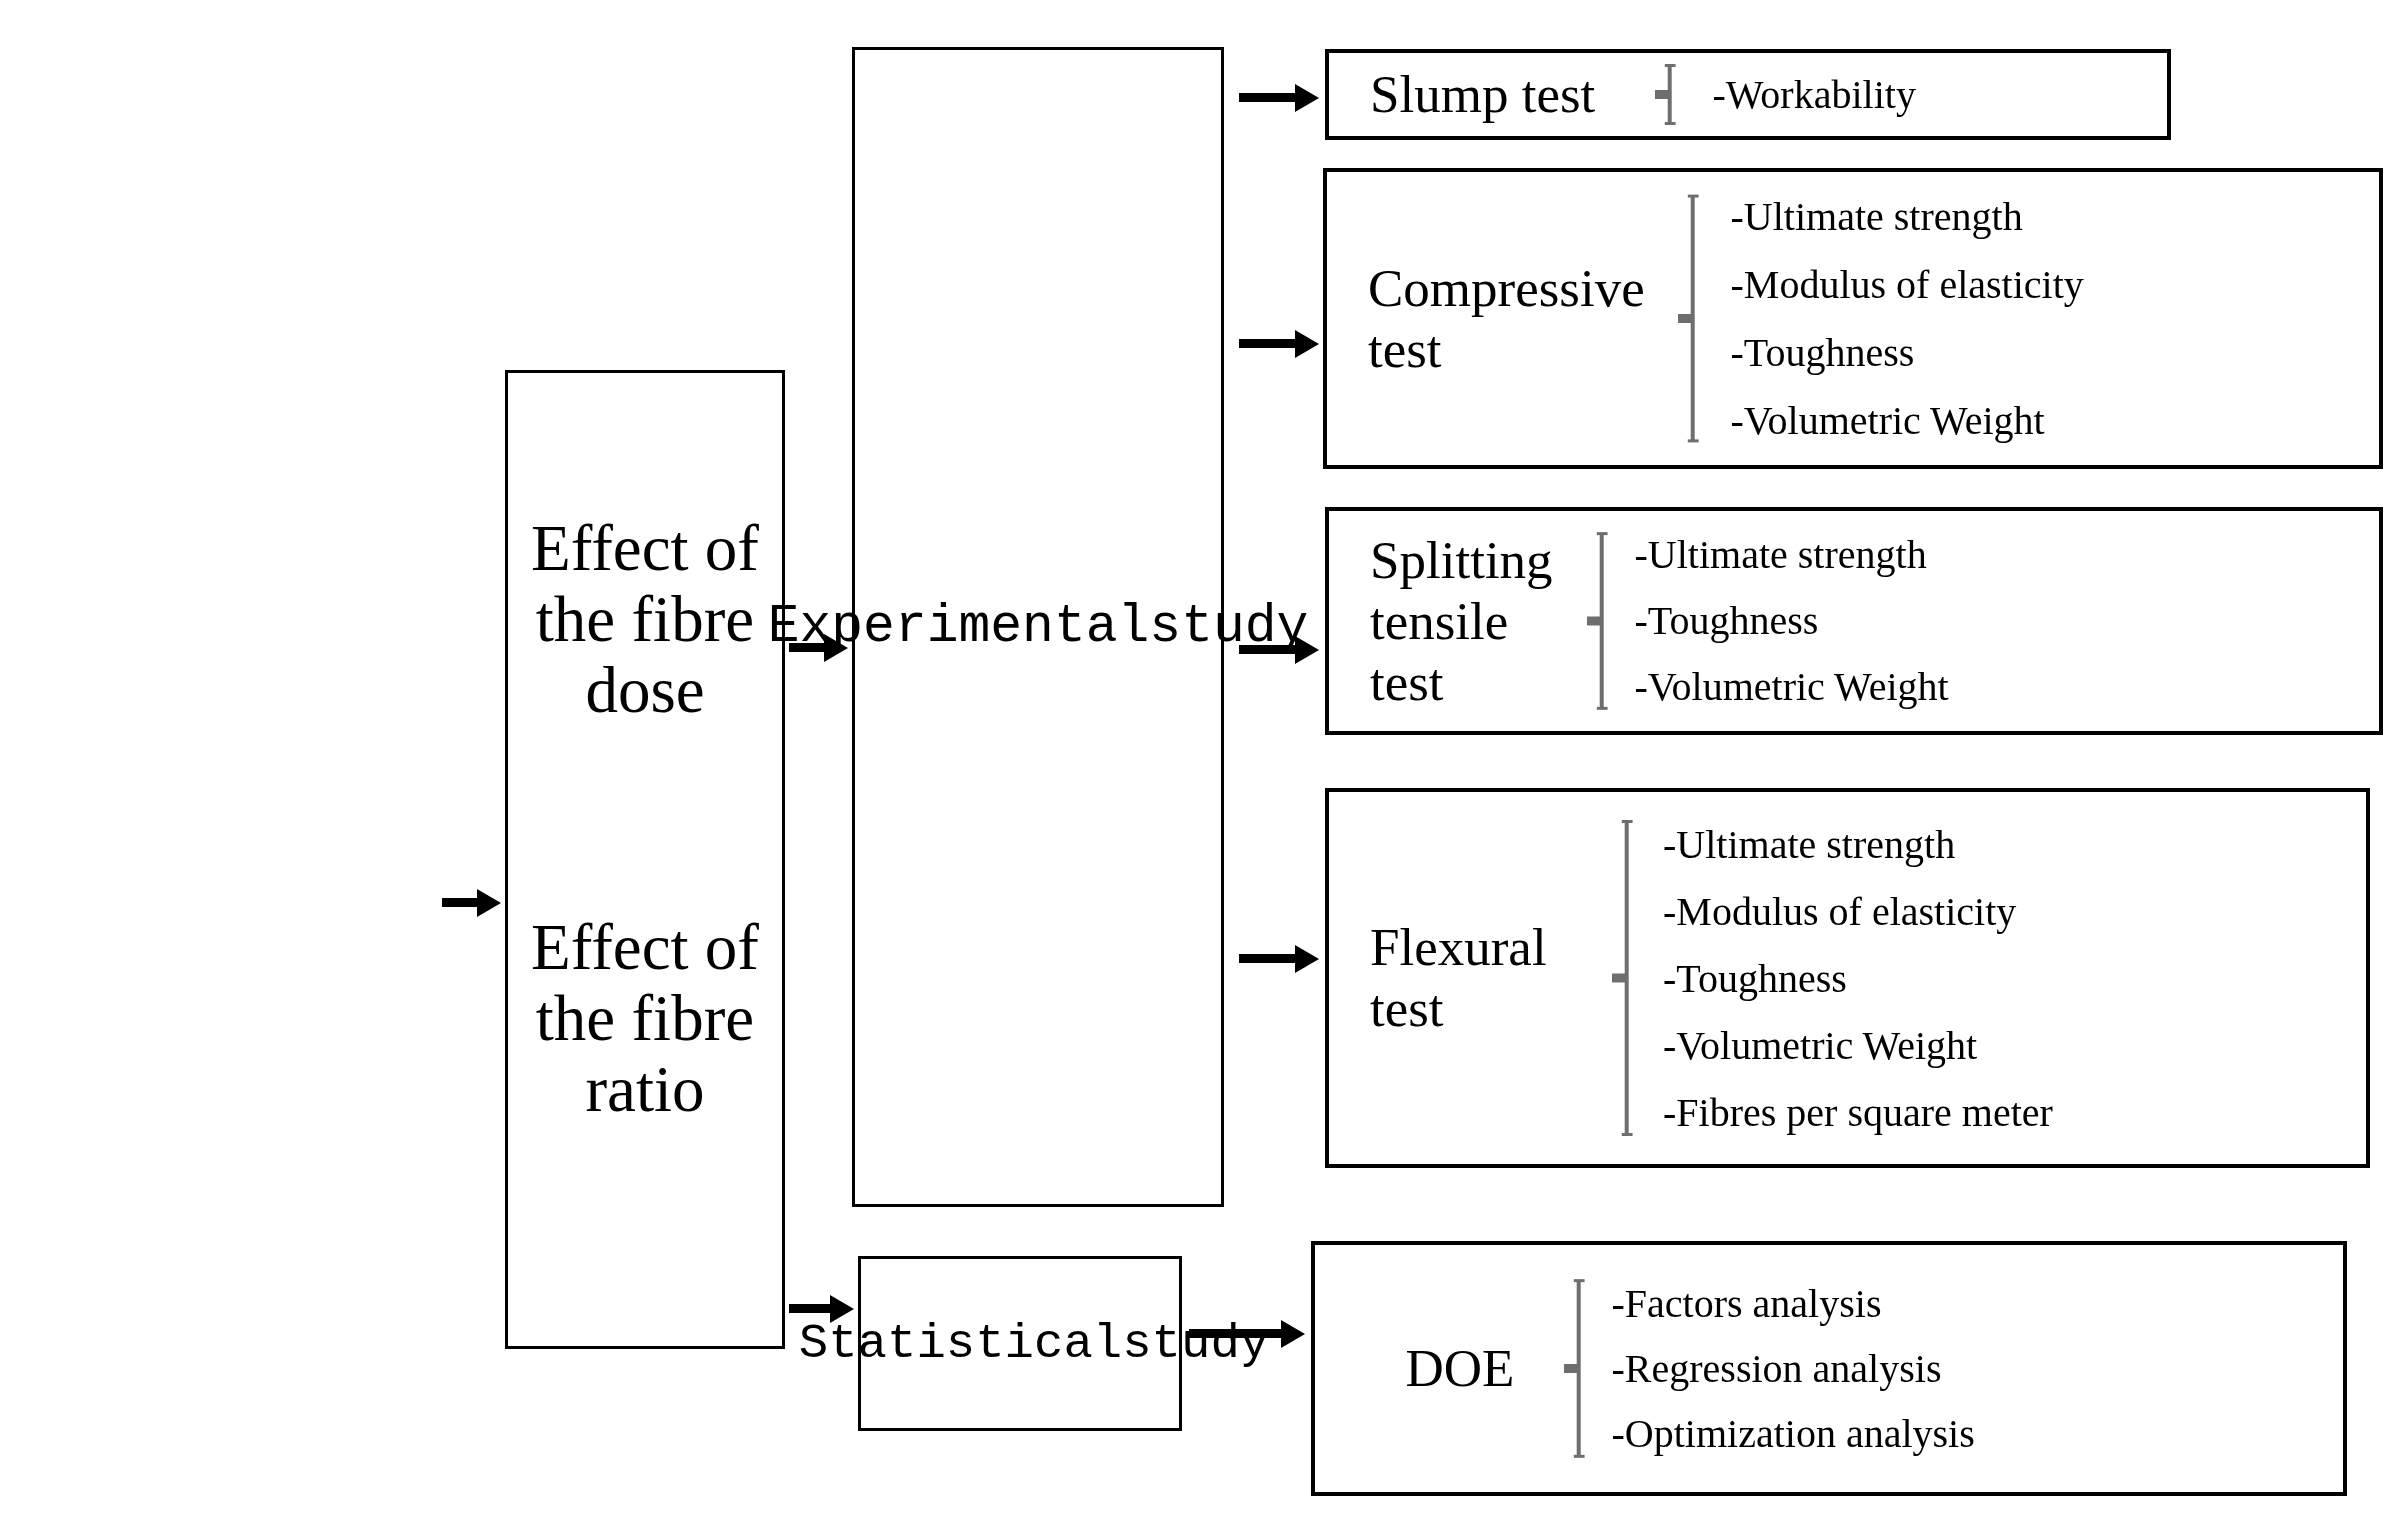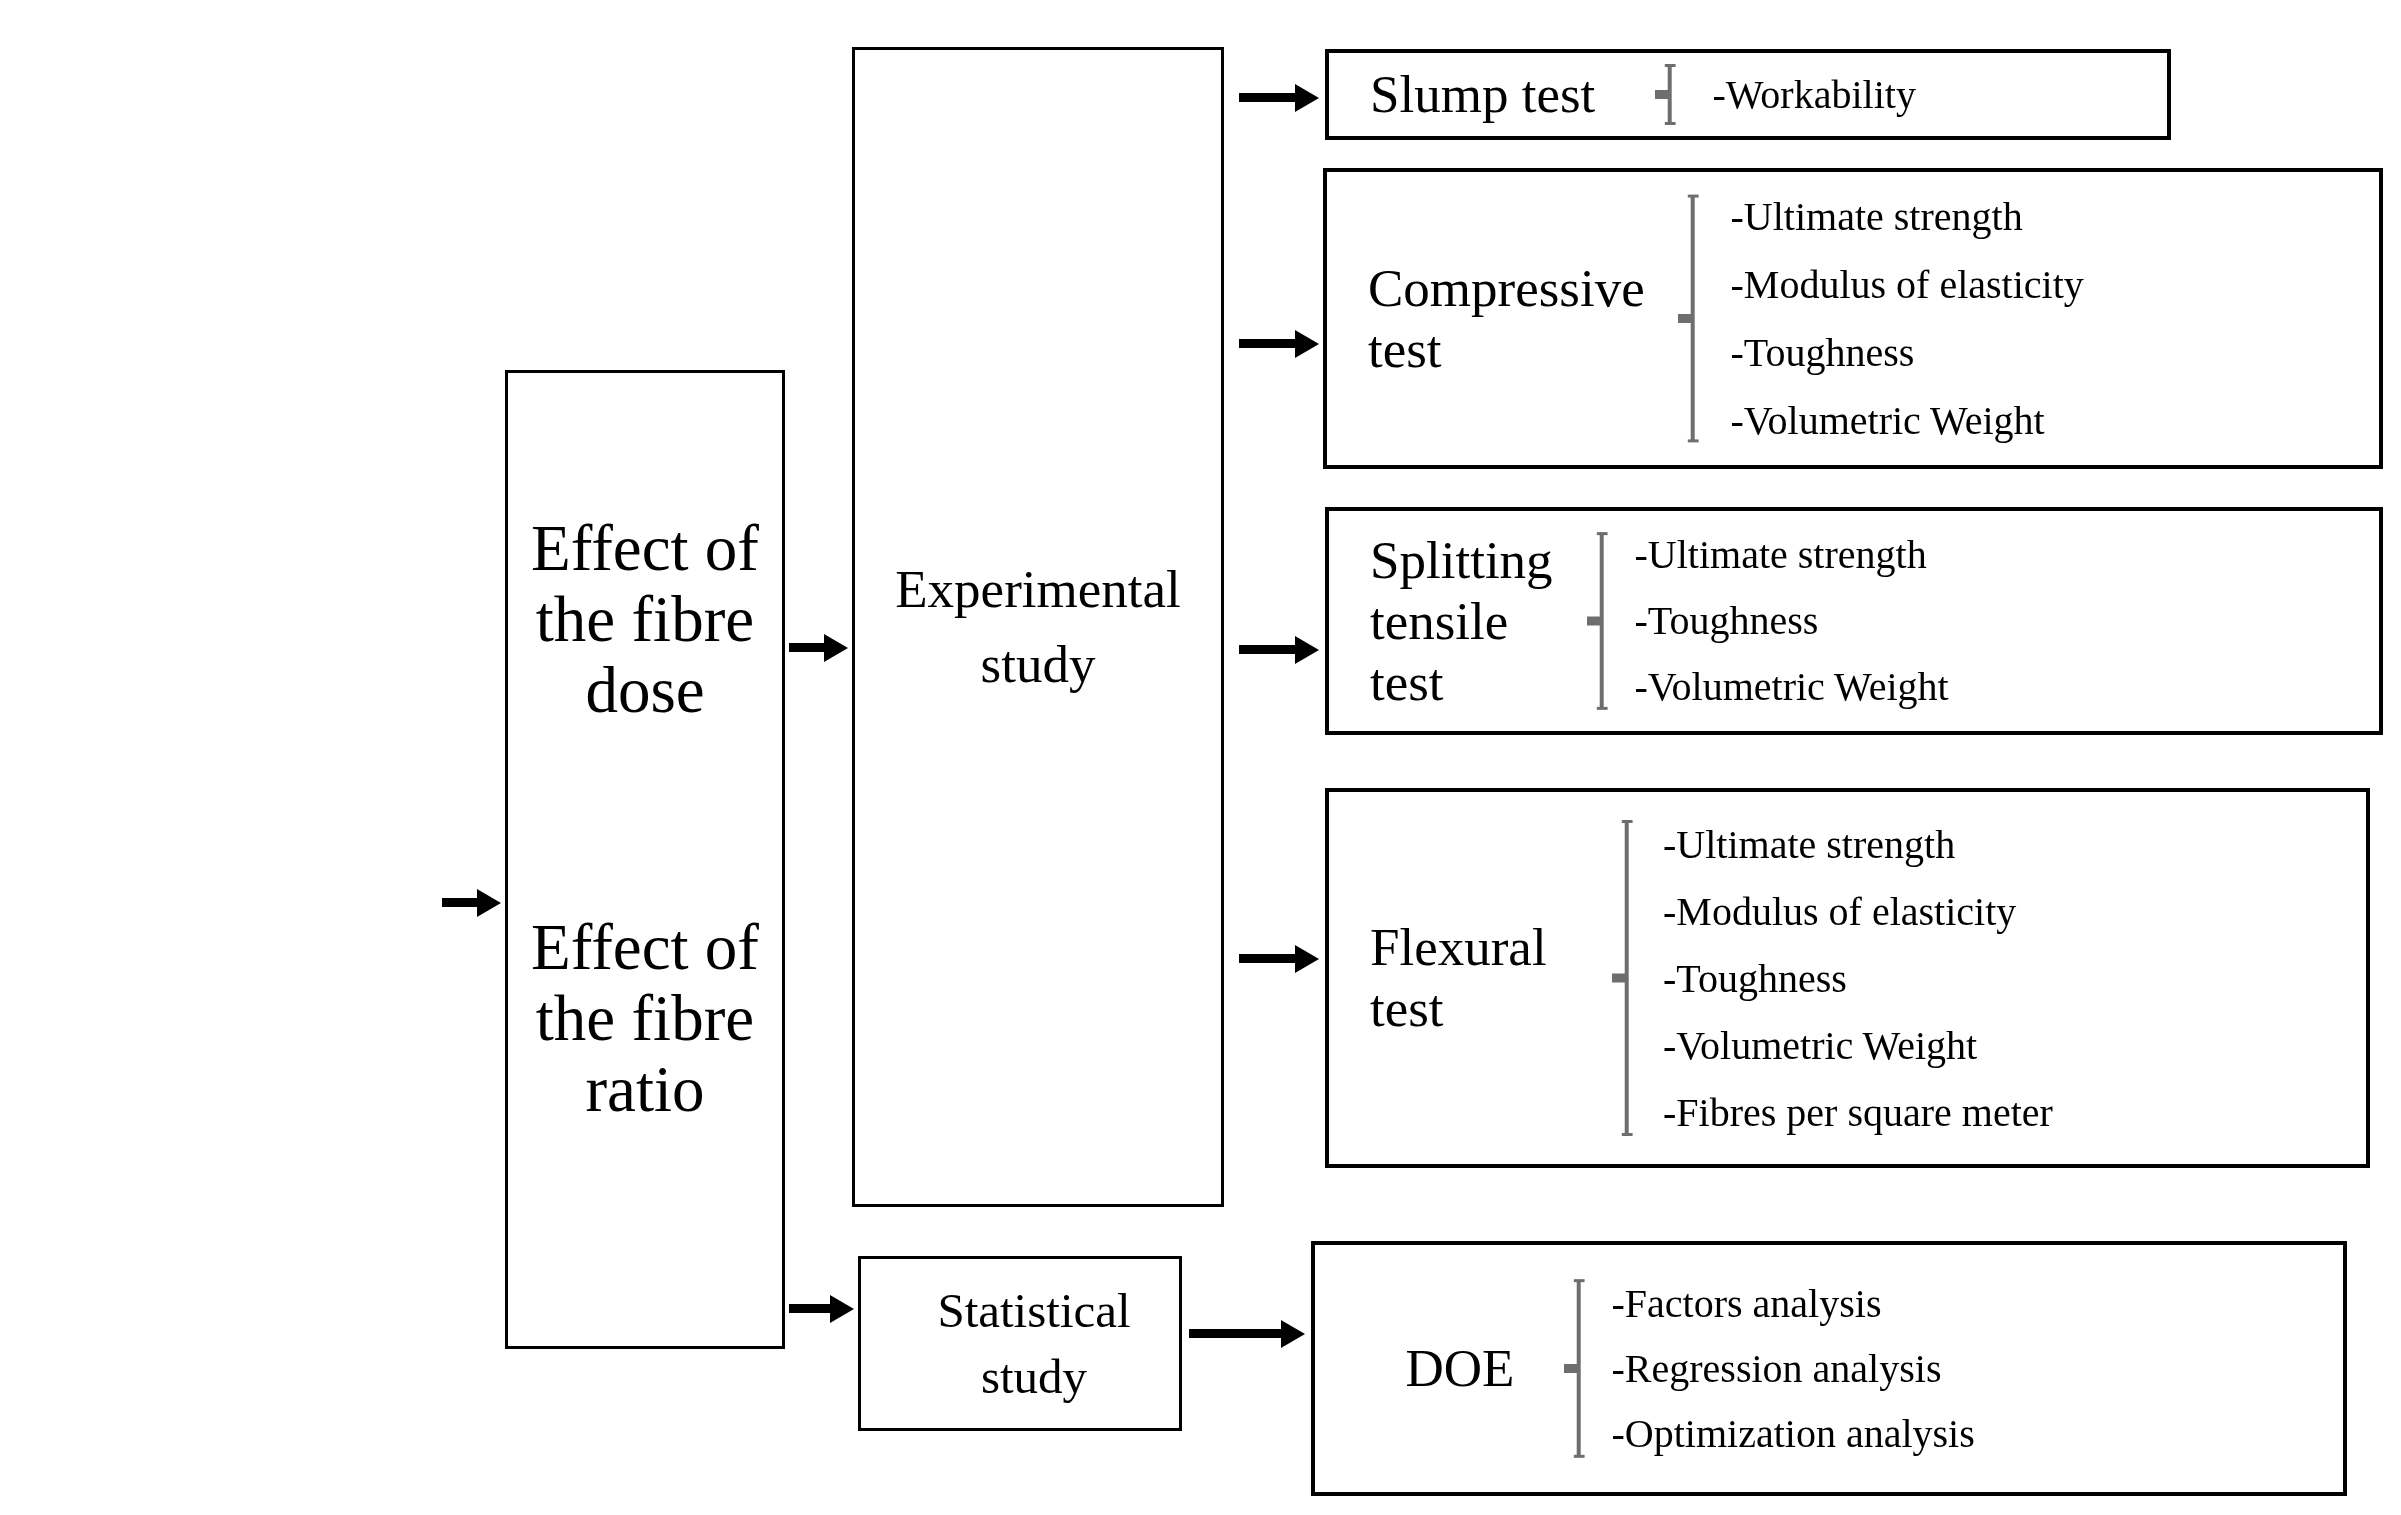--- a/index.html
+++ b/index.html
@@ -24,24 +24,25 @@
   }
   .testbox {
     position: absolute;
     border: 4.2px solid var(--line);
     background: var(--background);
     display: flex;
     align-items: center;
     padding-left: 41px;
   }
   .center-col {
-    display: flex; flex-direction: column;
+    display: flex; flex-direction: row;
     align-items: center; justify-content: center;
     width: 100%; height: 100%;
     text-align: center;
+    font-family: Liberation Mono, monospace;
   }
   .tline { font-size: 53px; line-height: 75px; white-space: nowrap; }
 
   
   #box-main { left: 41px; top: 482px; width: 396px; height: 821px; }
   #box-main .tline { font-size: 53px; line-height: 75px; }
 
   
   #box-effects { left: 505px; top: 370px; width: 280px; height: 979px; }
   #box-effects .block { position: absolute; width: 100%; text-align: center; }

